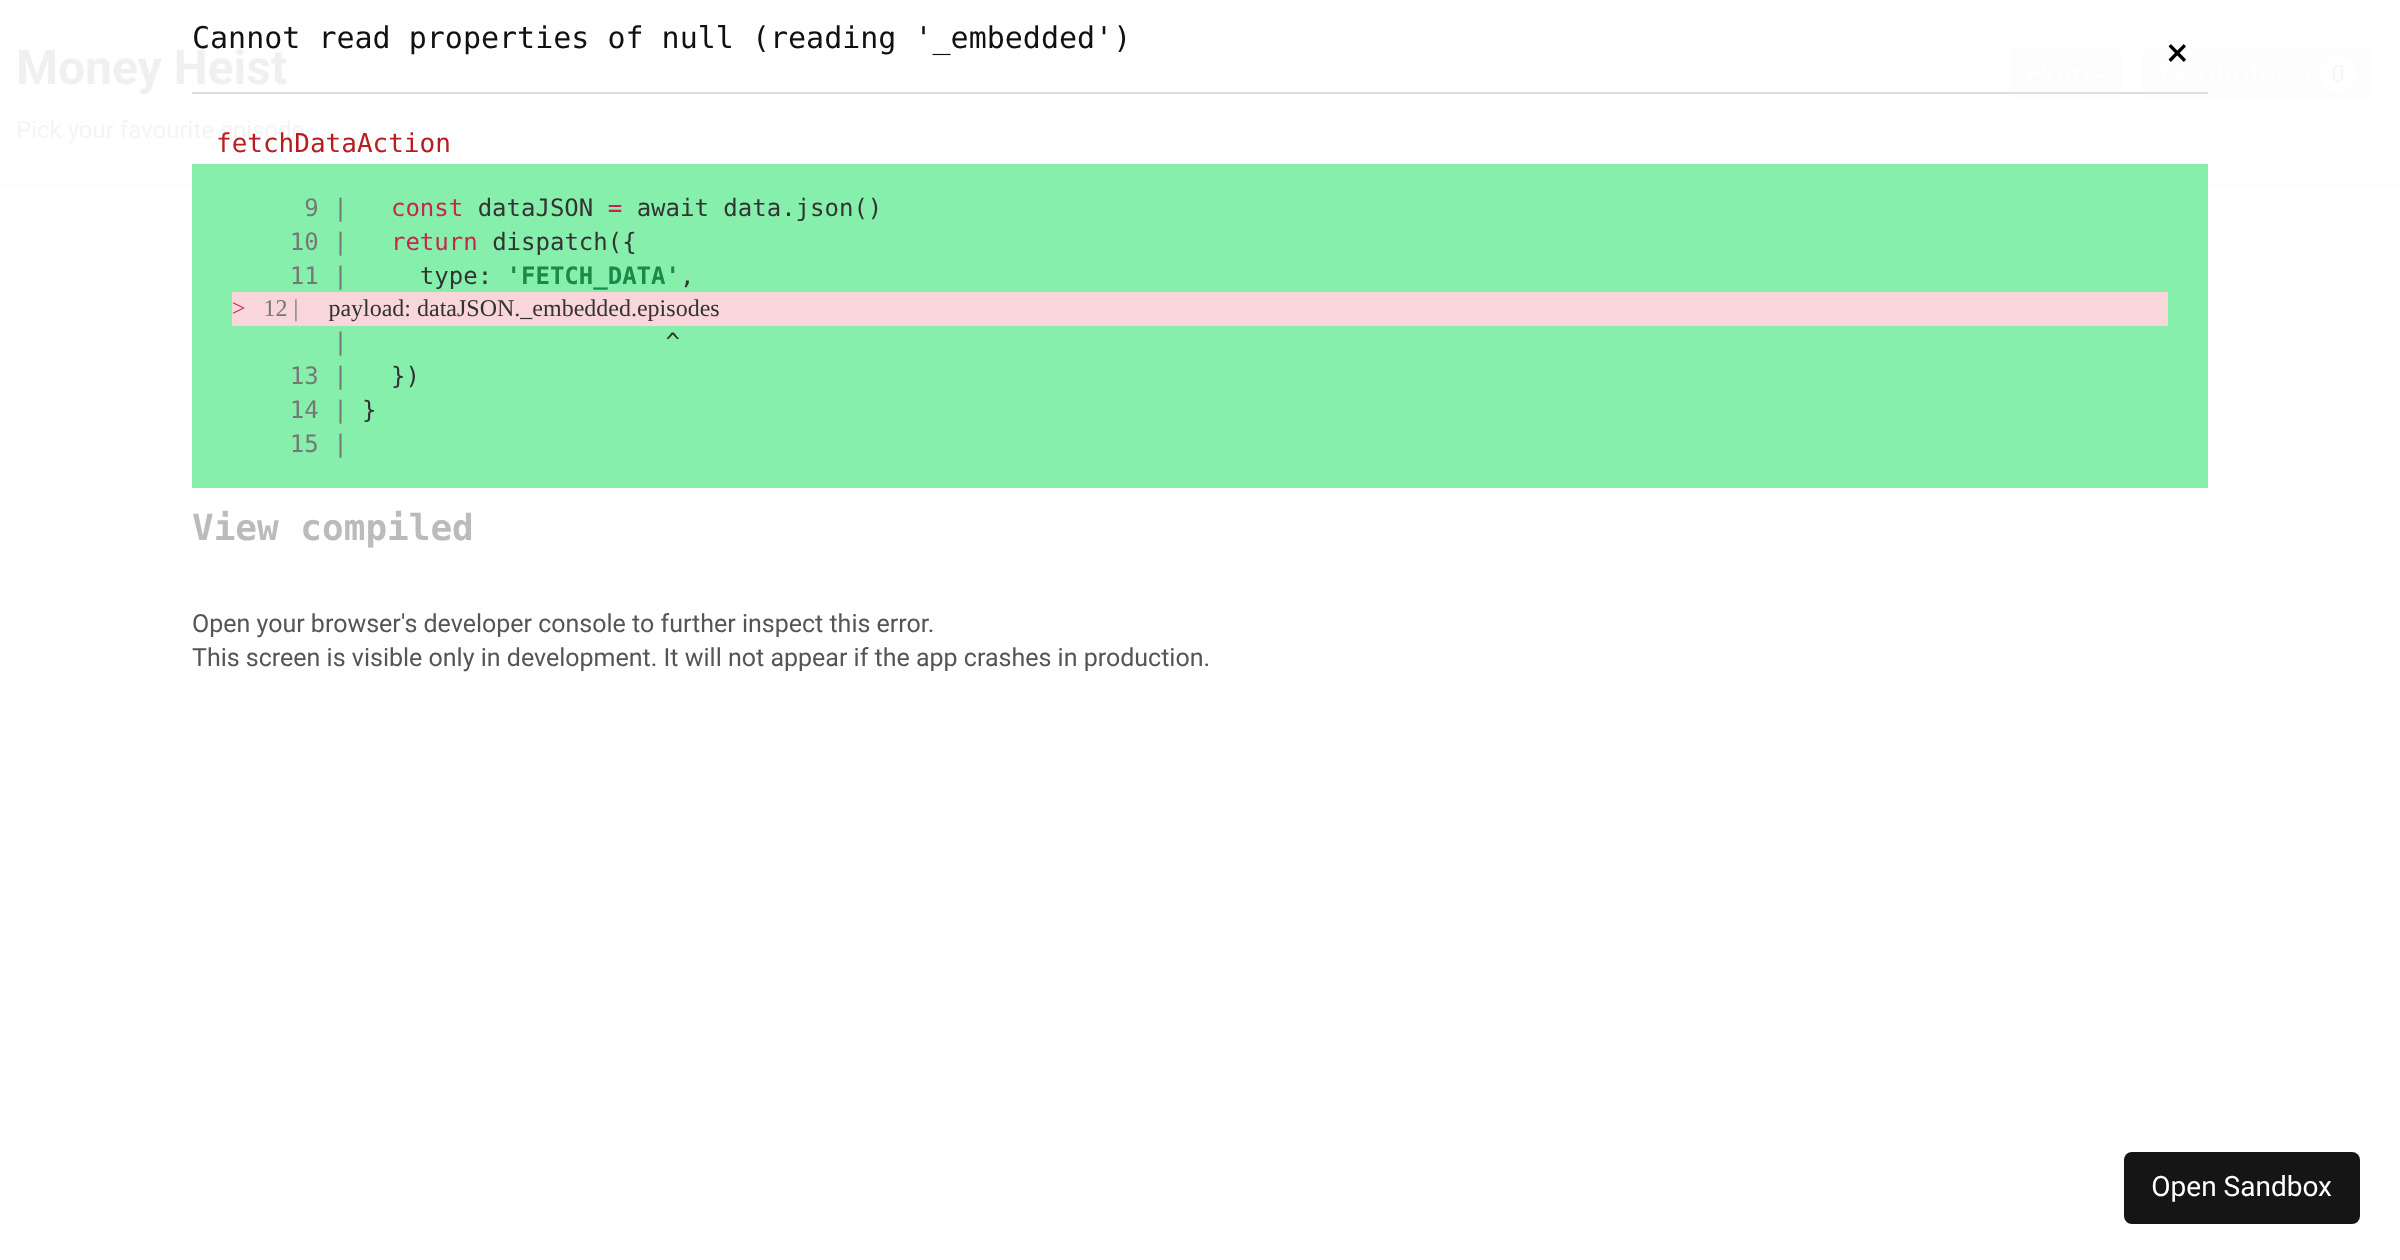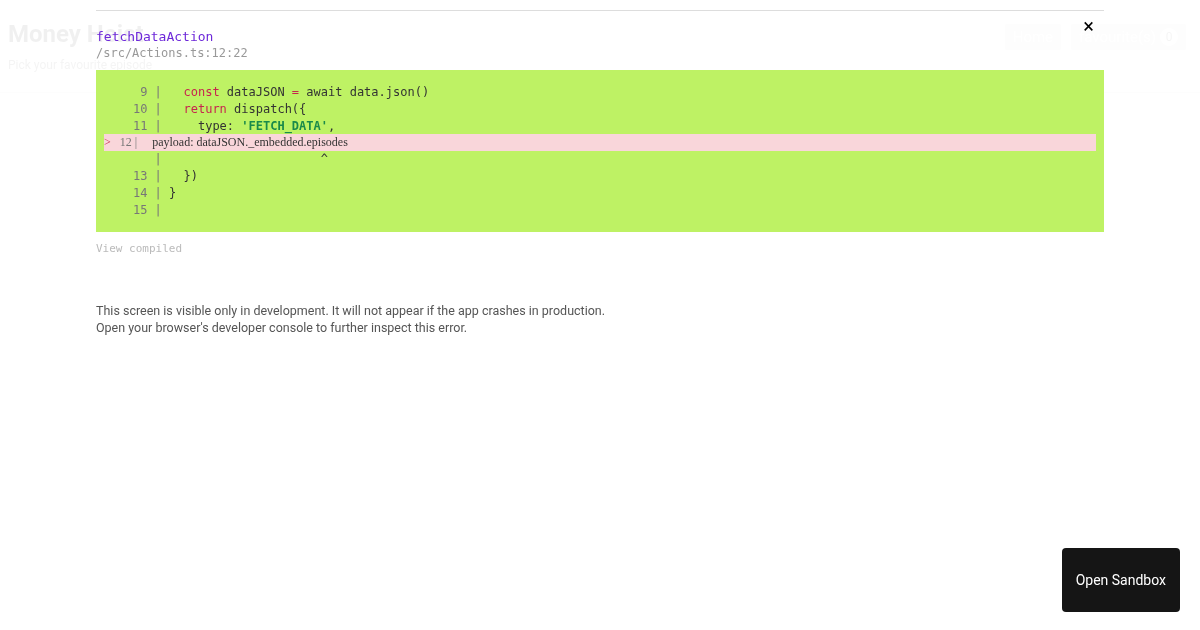--- a/index.html
+++ b/index.html
@@ -91,54 +91,56 @@
     margin-bottom: 18px;
   }
   .err-divider {
     height: 1px;
     background: #ddd;
     margin-bottom: 18px;
   }
   .err-func {
     font-family: Menlo, Consolas, monospace;
     font-size: 13px;
-    color: #6d28d9;
+    color: #b91c1c;
     margin-bottom: 2px;
+    margin-left: 12px;
   }
   .err-loc {
     font-family: Menlo, Consolas, monospace;
     font-size: 12px;
     color: #999;
     margin-bottom: 10px;
   }
 
   .code-block {
-    background: #bef264;
+    background: #86efac;
     font-family: Menlo, Consolas, monospace;
     font-size: 12px;
     line-height: 1.4;
-    padding: 14px 8px;
+    padding: 14px 20px;
     white-space: pre;
     margin-bottom: 10px;
   }
   .code-line { display: block; }
   .code-line.hl {
     background: #f9d6da;
     font-family: Liberation Serif, serif;
   }
   .gutter { color: #777; }
   .kw-red { color: #c7254e; }
   .kw-str { color: #1a8a4a; font-weight: bold; }
   .arrow { color: #c7254e; }
 
   .view-compiled {
     font-family: Menlo, Consolas, monospace;
-    font-size: 11px;
+    font-size: 18px;
     color: #bbb;
-    margin-bottom: 48px;
+    margin-bottom: 30px;
+    font-weight: bold;
   }
 
   .dev-note {
     font-size: 12.5px;
     color: #555;
     line-height: 1.35;
   }
 
   .close-x {
     position: absolute;
@@ -150,21 +152,21 @@
     line-height: 1;
   }
 
   .open-sandbox {
     position: absolute;
     right: 20px;
     bottom: 18px;
     background: #151515;
     color: #fff;
     font-size: 14px;
-    padding: 24px 14px;
+    padding: 10px 14px;
     border-radius: 4px;
     cursor: pointer;
   }
 </style>
 </head>
 <body>
 
 <div class="bg-page">
   <div class="bg-header">
     <div class="bg-title-block">
@@ -177,27 +179,27 @@
         <span>favourite(s)</span>
         <span class="bg-badge">0</span>
       </span>
     </div>
   </div>
 </div>
 
 <div class="error-overlay">
   <div class="close-x">×</div>
 
+  <div class="err-msg">Cannot read properties of null (reading '_embedded')</div>
 
   <div class="err-divider"></div>
 
   <div class="err-func">fetchDataAction</div>
-  <div class="err-loc">/src/Actions.ts:12:22</div>
 
   <div class="code-block" id="code-block"><span class="code-line"><span class="arrow">  </span><span class="gutter">   9 | </span><span>  </span><span class="kw-red">const</span><span> dataJSON </span><span class="kw-red">=</span><span> await data.json()</span></span><span class="code-line"><span class="arrow">  </span><span class="gutter">  10 | </span><span>  </span><span class="kw-red">return</span><span> dispatch({</span></span><span class="code-line"><span class="arrow">  </span><span class="gutter">  11 | </span><span>    type: </span><span class="kw-str">'FETCH_DATA'</span><span>,</span></span><span class="code-line hl"><span class="arrow">&gt; </span><span class="gutter">  12 | </span><span>    payload: dataJSON._embedded.episodes</span></span><span class="code-line"><span class="arrow">  </span><span class="gutter">     | </span><span>                     ^</span></span><span class="code-line"><span class="arrow">  </span><span class="gutter">  13 | </span><span>  })</span></span><span class="code-line"><span class="arrow">  </span><span class="gutter">  14 | </span><span>}</span></span><span class="code-line"><span class="arrow">  </span><span class="gutter">  15 | </span></span></div>
 
   <div class="view-compiled">View compiled</div>
 
+  <div class="dev-note">Open your browser's developer console to further inspect this error.</div>
   <div class="dev-note">This screen is visible only in development. It will not appear if the app crashes in production.</div>
-  <div class="dev-note">Open your browser's developer console to further inspect this error.</div>
 </div>
 
 <div class="open-sandbox">Open Sandbox</div>
 
 </body></html>

